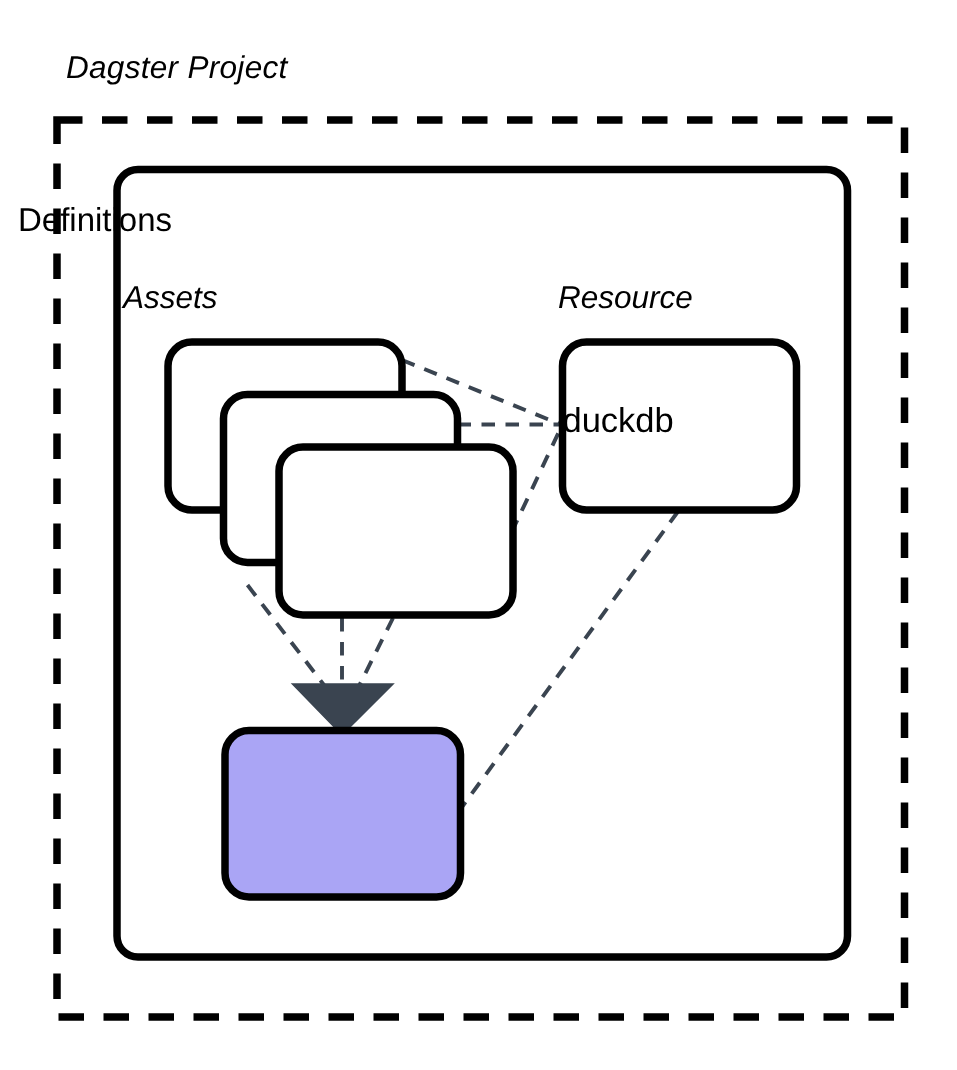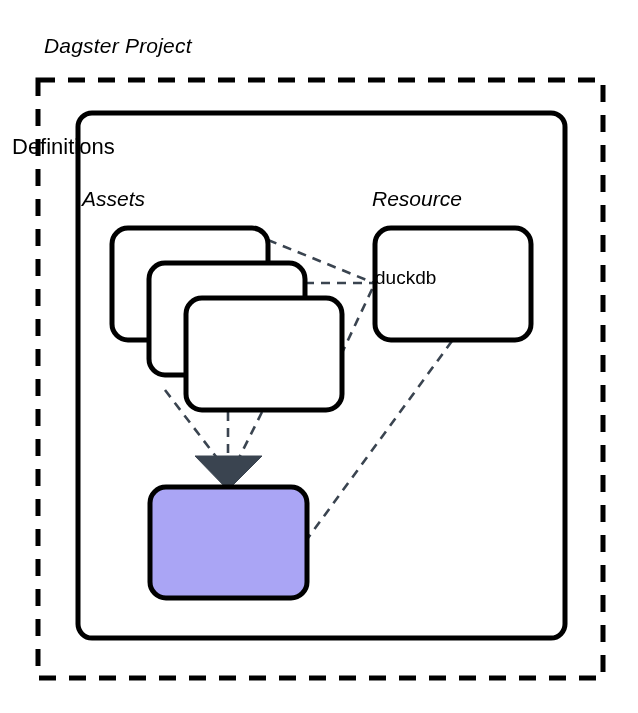--- a/index.html
+++ b/index.html
@@ -60,21 +60,21 @@
     left: 372px;
     top: 187px;
     width: 160px;
     font-size: 21px;
     font-style: italic;
   }
   .node-text-duckdb {
     left: 375px;
     top: 267px;
     width: 156px;
-    font-size: 19px;
+    font-size: 23px;
   }
   .node-text-orders {
     left: 150px;
     top: 508px;
     width: 157px;
     font-size: 23px;
   }
 </style>
 </head>
 <body>

